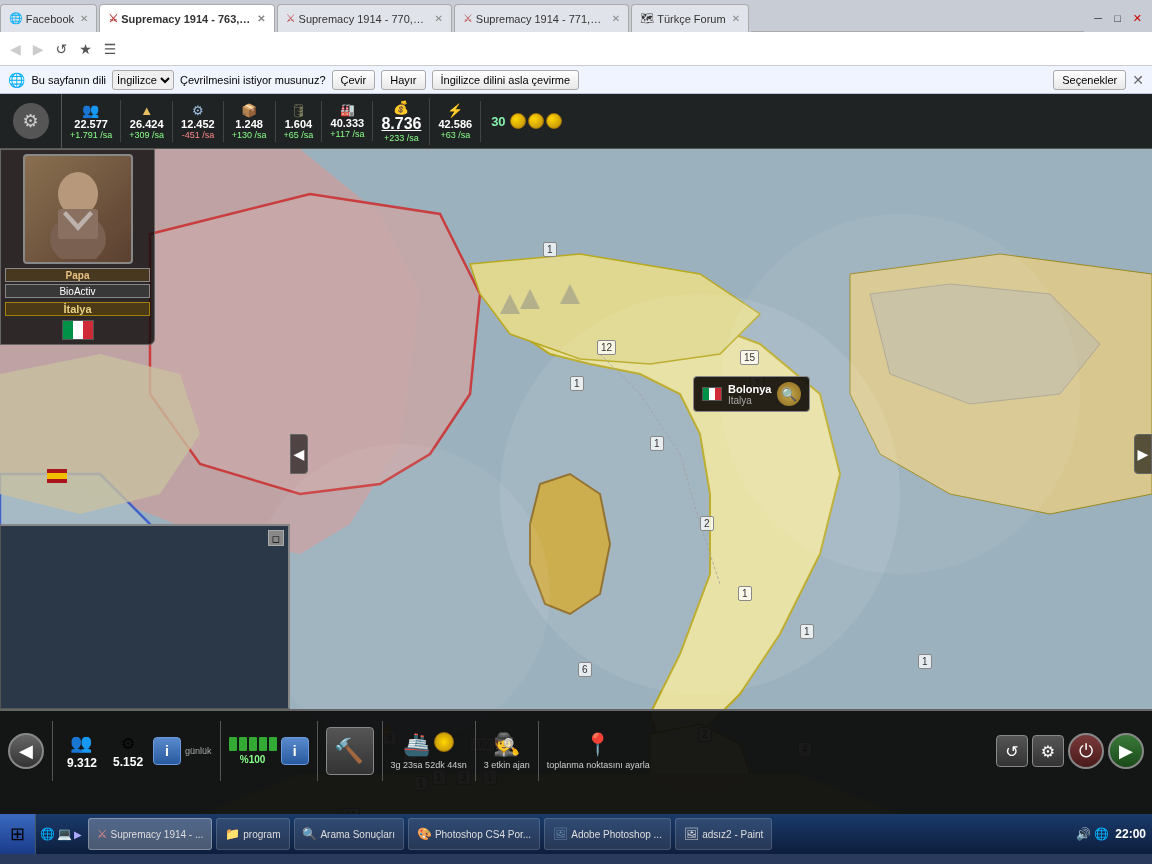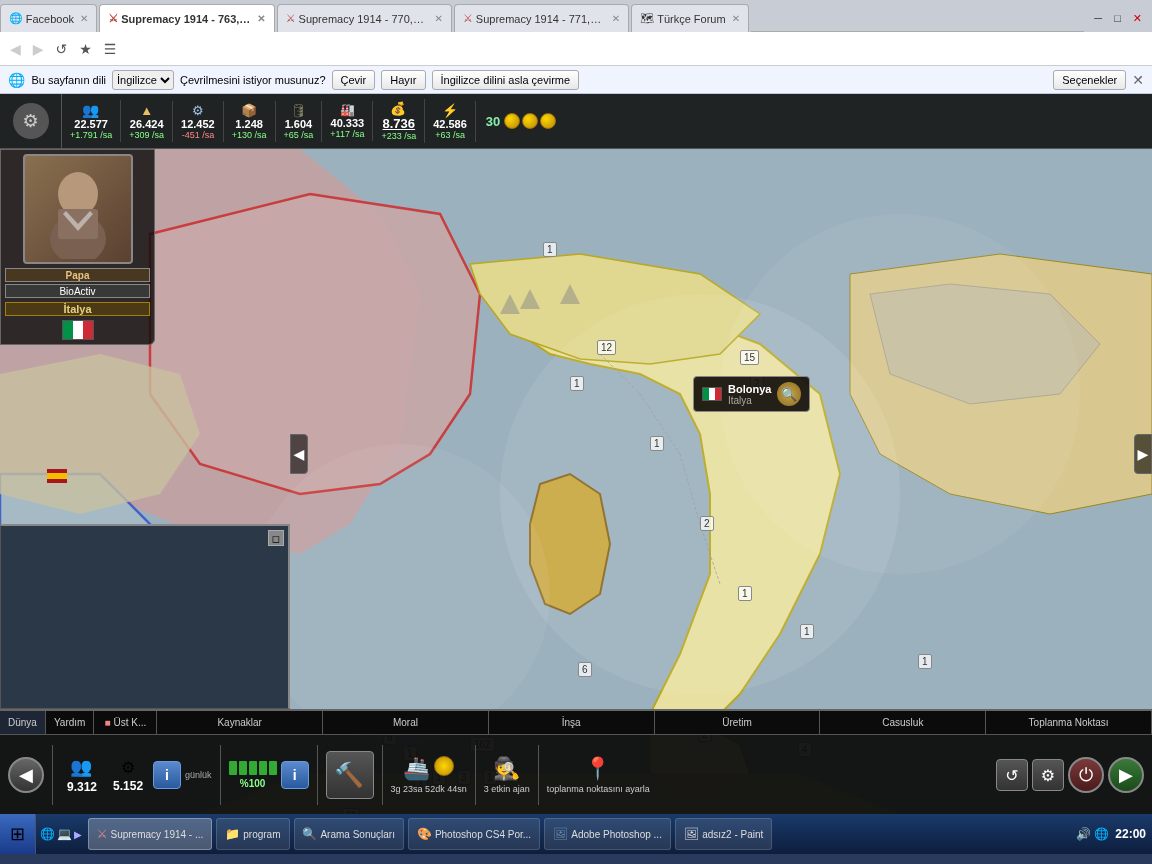--- a/index.html
+++ b/index.html
@@ -199,21 +199,21 @@
       <span style="font-weight:bold;font-size:11px;color:#fff;">1.604</span>
       <span style="font-size:9px;color:#8f8;">+65 /sa</span>
     </div>
     <div class="res-item" style="display:flex;flex-direction:column;align-items:center;padding:2px 8px;border-right:1px solid #444;">
       <span style="font-size:12px;color:#90a090;">🏭</span>
       <span style="font-weight:bold;font-size:11px;color:#fff;">40.333</span>
       <span style="font-size:9px;color:#8f8;">+117 /sa</span>
     </div>
     <div class="res-item" style="display:flex;flex-direction:column;align-items:center;padding:2px 8px;border-right:1px solid #444;">
       <span style="font-size:13px;color:#e8c060;">💰</span>
-      <span style="font-weight:bold;font-size:13px;color:#fff;text-decoration:underline;">8.736</span>
+      <span style="font-weight:bold;font-size:16px;color:#fff;text-decoration:underline;">8.736</span>
       <span style="font-size:9px;color:#8f8;">+233 /sa</span>
     </div>
     <div class="res-item" style="display:flex;flex-direction:column;align-items:center;padding:2px 8px;border-right:1px solid #444;">
       <span style="font-size:13px;color:#e09030;">⚡</span>
       <span style="font-weight:bold;font-size:11px;color:#fff;">42.586</span>
       <span style="font-size:9px;color:#8f8;">+63 /sa</span>
     </div>
 
     <div style="display:flex;align-items:center;gap:4px;padding:0 10px;">
       <span style="color:#86efac;font-weight:bold;font-size:13px;">30</span>
@@ -294,33 +294,20 @@
 
     <div style="position:absolute;top:4px;right:4px;width:16px;height:16px;background:#888;border:1px solid #aaa;cursor:pointer;display:flex;align-items:center;justify-content:center;font-size:10px;">◻</div>
   </div>
 
   <div style="position:absolute;left:290px;top:50%;transform:translateY(-50%);width:18px;height:40px;background:rgba(0,0,0,0.6);border:1px solid #666;border-radius:0 4px 4px 0;display:flex;align-items:center;justify-content:center;color:#fff;font-size:14px;cursor:pointer;z-index:5;">◀</div>
 
   <div style="position:absolute;right:0;top:50%;transform:translateY(-50%);width:18px;height:40px;background:rgba(0,0,0,0.6);border:1px solid #666;border-radius:4px 0 0 4px;display:flex;align-items:center;justify-content:center;color:#fff;font-size:14px;cursor:pointer;z-index:5;">▶</div>
 
   <div id="bottom-panel" style="position:absolute;bottom:0;left:0;right:0;height:105px;background:rgba(12,12,12,0.94);border-top:2px solid #666;">
 
-    <div id="nav-tabs" style="display:flex;background:rgba(10,10,10,0.9);border-bottom:1px solid #555;height:24px;align-items:stretch;">
-
-      <div style="padding:0 8px;display:flex;align-items:center;font-size:10px;color:#ccc;border-right:1px solid #555;cursor:pointer;background:rgba(60,80,120,0.4);">Dünya</div>
-      <div style="padding:0 8px;display:flex;align-items:center;font-size:10px;color:#ccc;border-right:1px solid #555;cursor:pointer;">Yardım</div>
-      <div style="padding:0 10px;display:flex;align-items:center;font-size:10px;color:#ccc;border-right:1px solid #555;cursor:pointer;gap:3px;"><span style="color:#e88;">■</span>Üst K...</div>
-
-      <div style="flex:1;display:flex;align-items:center;justify-content:center;font-size:10px;color:#ccc;border-right:1px solid #555;cursor:pointer;">Kaynaklar</div>
-      <div style="flex:1;display:flex;align-items:center;justify-content:center;font-size:10px;color:#ccc;border-right:1px solid #555;cursor:pointer;">Moral</div>
-      <div style="flex:1;display:flex;align-items:center;justify-content:center;font-size:10px;color:#ccc;border-right:1px solid #555;cursor:pointer;">İnşa</div>
-      <div style="flex:1;display:flex;align-items:center;justify-content:center;font-size:10px;color:#ccc;border-right:1px solid #555;cursor:pointer;">Üretim</div>
-      <div style="flex:1;display:flex;align-items:center;justify-content:center;font-size:10px;color:#ccc;border-right:1px solid #555;cursor:pointer;">Casusluk</div>
-      <div style="flex:1;display:flex;align-items:center;justify-content:center;font-size:10px;color:#ccc;border-right:1px solid #555;cursor:pointer;">Toplanma Noktası</div>
-    </div>
 
     <div id="bottom-actions" style="display:flex;align-items:center;padding:4px 8px;gap:4px;height:80px;">
 
       <div style="width:36px;height:36px;background:linear-gradient(#666,#333);border:2px solid #888;border-radius:50%;display:flex;align-items:center;justify-content:center;font-size:18px;color:#fff;cursor:pointer;">◀</div>
 
       <div style="width:1px;height:60px;background:#555;margin:0 4px;"></div>
 
       <div style="display:flex;flex-direction:column;align-items:center;padding:0 6px;">
         <div style="font-size:18px;margin-bottom:2px;">👥</div>
         <span style="font-size:12px;font-weight:bold;color:#fff;">9.312</span>

